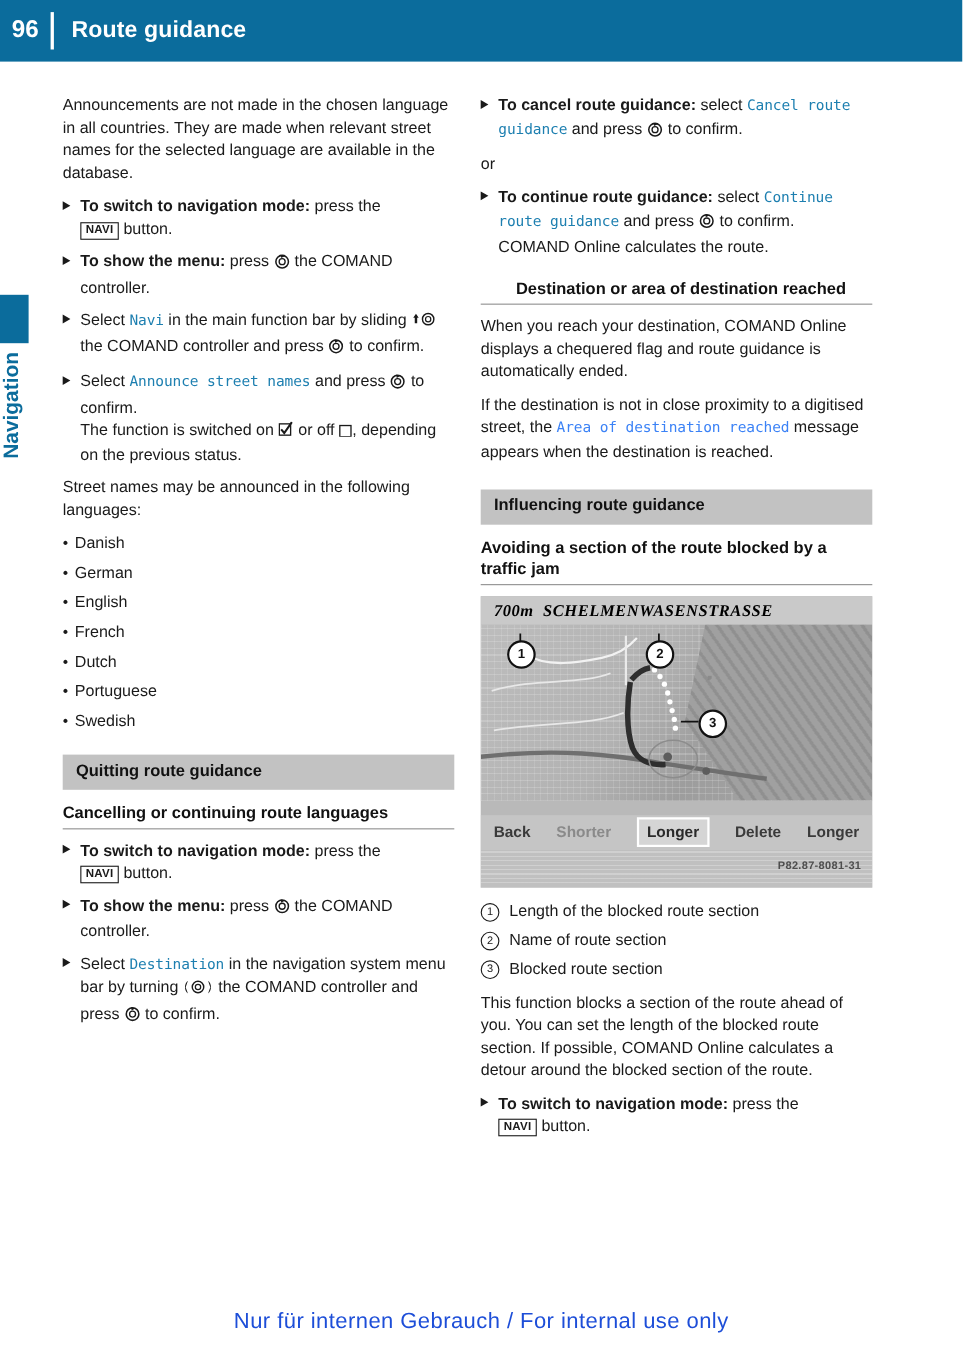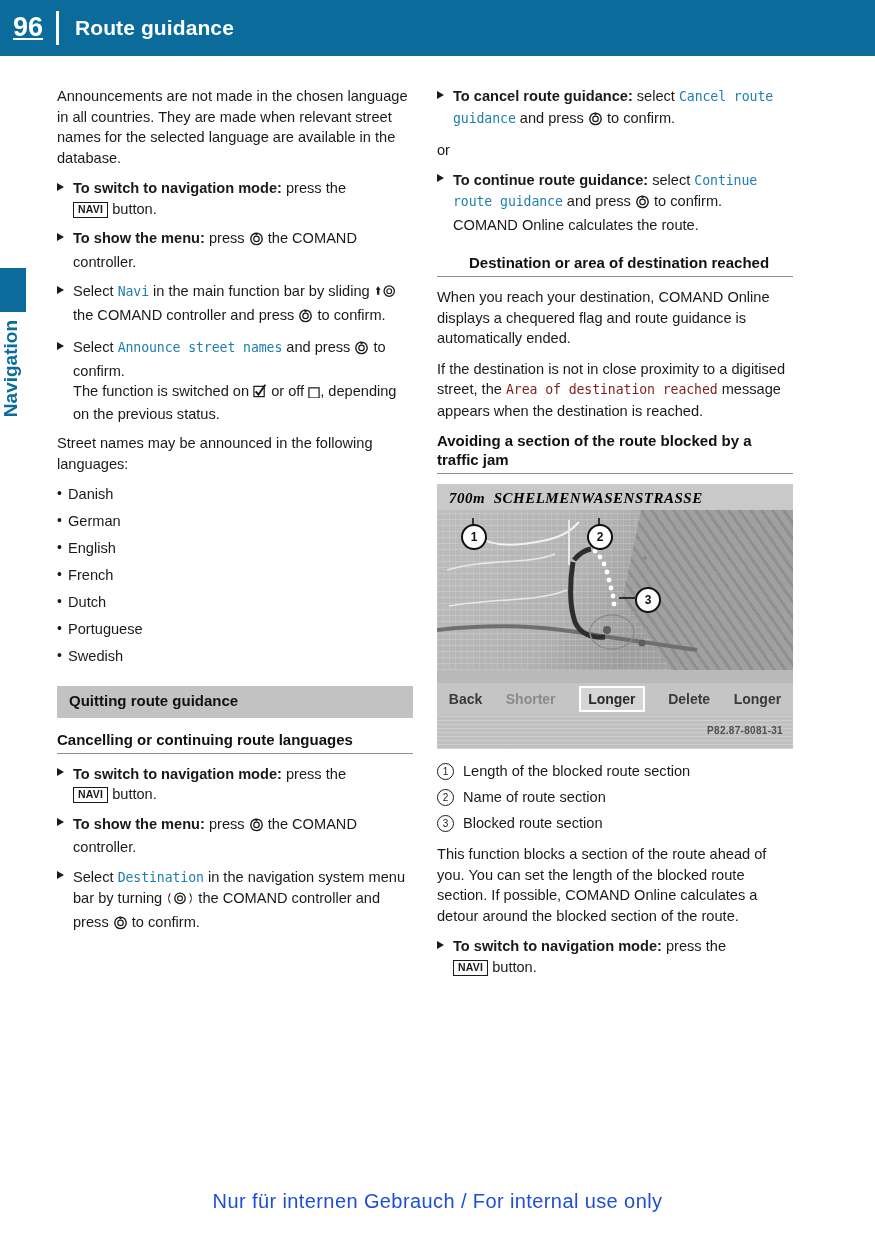--- a/index.html
+++ b/index.html
@@ -13,24 +13,23 @@
     -webkit-font-smoothing:antialiased;
   }
 
   
   .header{
     position:absolute;left:0;top:0;width:875px;height:56px;
     background:var(--brand,#0b6c9c);
     display:flex;align-items:center;
   }
   .page-num{
-    width:56px;text-align:center;color:#fff;
-    font-size:27px;font-weight:bold;line-height:1;
+    width:46px;text-align:center;color:#fff;
+    font-size:22px;font-weight:bold;line-height:1;
     padding-bottom:2px;
-    text-decoration:underline;
   }
   .header-rule{
     width:3px;height:34px;background:#ffffff;
   }
   .header-title{
     color:#fff;font-size:21px;font-weight:bold;
     margin-left:16px;letter-spacing:0.1px;
   }
 
   
@@ -330,22 +329,23 @@
           <path d="M6.6 1.6 L10.4 3.1 L7.1 4.9 Z" fill="#1a1a1a"></path>
         </svg></span><span> to confirm.</span>
     <span class="sub">COMAND Online calculates the route.</span>
   </div>
 
   <h3 class="sub-head" style="margin-top:18px;margin-left:32px;">Destination or area of destination reached</h3>
   <div class="rule"></div>
 
   <p>When you reach your destination, COMAND Online displays a chequered flag and route guidance is automatically ended.</p>
 
-  <p><span>If the destination is not in close proximity to a digitised street, the </span><span class="mono" style="color: #7f1d1d;">Area of destination reached</span><span> message appears when the destination is reached.</span></p>
-
+  <p><span>If the destination is not in close proximity to a digitised street, the </span><span class="mono" style="color: #3b82f6;">Area of destination reached</span><span> message appears when the destination is reached.</span></p>
+
+  <div class="sec-bar" style="margin-top: 24px; background: rgb(194, 194, 194);">Influencing route guidance</div>
 
   <h3 class="sub-head">Avoiding a section of the route blocked by a traffic jam</h3>
   <div class="rule"></div>
 
   <div class="figure">
     <div class="fig-top"></div>
     <div class="fig-top-text"><span>700m</span>&nbsp;&nbsp;<span>SCHELMENWASENSTRASSE</span></div>
 
     <div class="fig-map"></div>
     <div class="fig-mapdark"></div>

